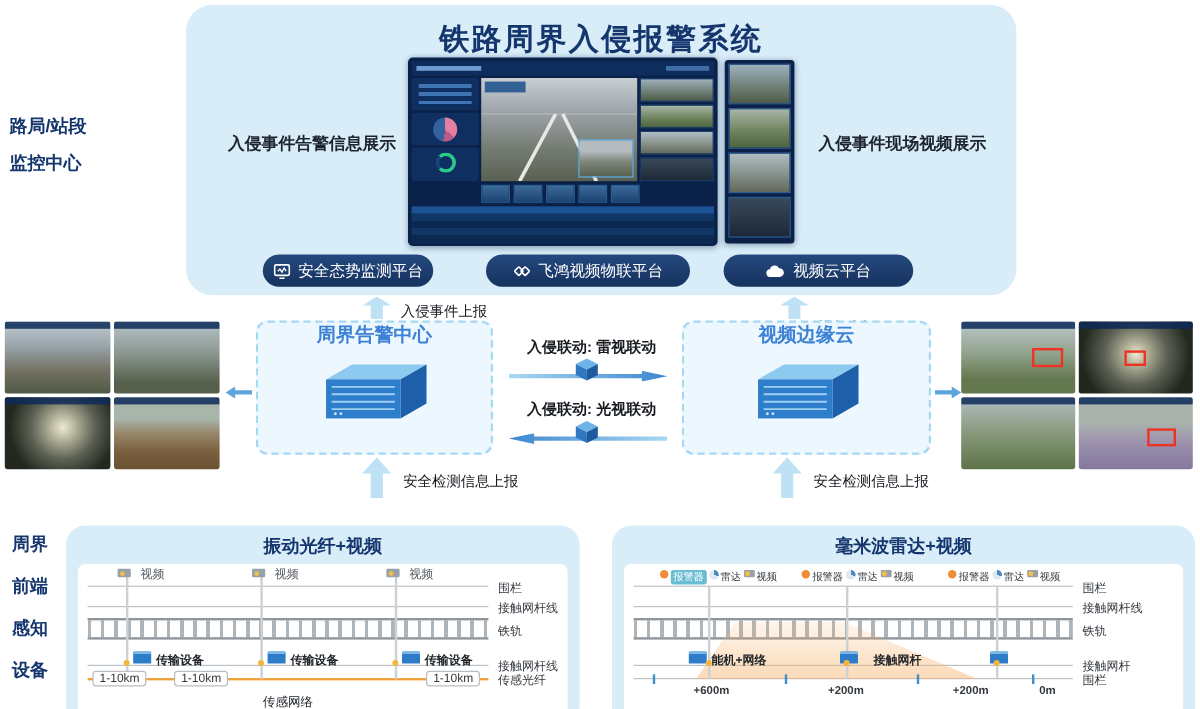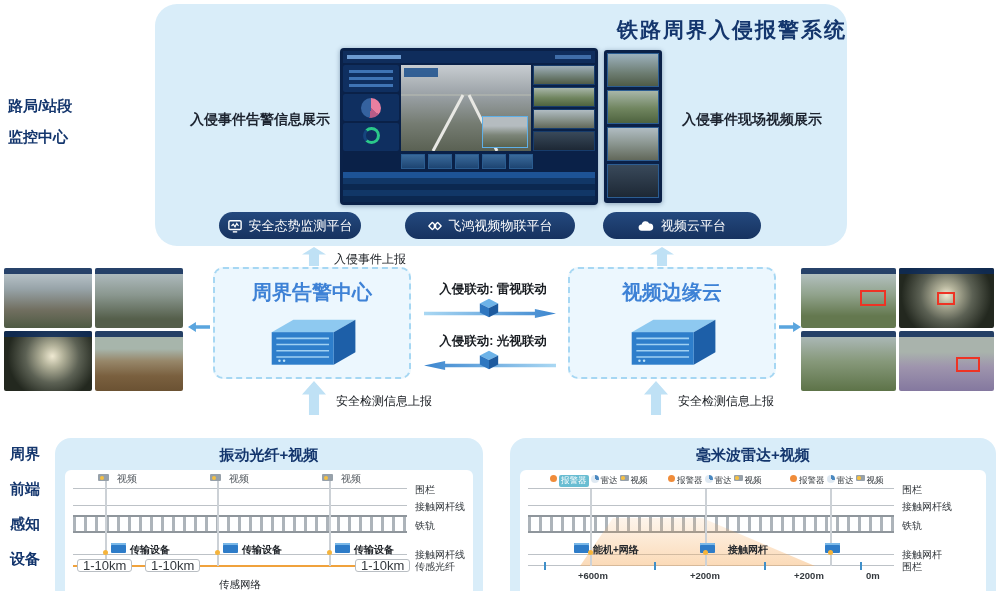--- a/index.html
+++ b/index.html
@@ -3,21 +3,21 @@
 <meta charset="utf-8">
 <style>
   * { margin:0; padding:0; box-sizing:border-box; }
   body { background:#fff; font-family:"Liberation Sans","DejaVu Sans",sans-serif; }
   .stage { position:relative; width:1000px; height:591px; background:#fff; overflow:hidden; }
 
   .side-label { position:absolute; font-size:15px; font-weight:bold; color:#14366d; }
   .side-label div { line-height:31px; }
 
   .panel-top { position:absolute; left:155px; top:4px; width:692px; height:242px; background:#d9edf9; border-radius:22px; }
-  .main-title { position:absolute; top:12px; left:0; width:100%; text-align:right; font-size:21px; font-weight:bold; color:#14366d; letter-spacing:2px; }
+  .main-title { position:absolute; top:12px; left:0; width:100%; text-align:center; font-size:25px; font-weight:bold; color:#14366d; letter-spacing:2px; }
   .caption { position:absolute; font-size:14px; font-weight:bold; color:#1d2430; text-align:center; }
 
   .pill { position:absolute; top:208px; height:27px; background:linear-gradient(180deg,#24497e,#16325f); border-radius:14px; color:#fff; display:flex; align-items:center; justify-content:center; gap:7px; font-size:13px; cursor:pointer; }
   .pill-ic { display:inline-flex; align-items:center; }
 
   
   .dash { position:absolute; width:258px; height:157px; background:#0a2148; border-radius:4px; box-shadow:0 1px 5px rgba(9,40,80,.4); overflow:hidden; }
   .dash-top { position:absolute; left:3px; top:3px; right:3px; height:12px; background:#0f2d5c; }
   .dash-top::before { content:""; position:absolute; left:4px; top:4px; width:54px; height:4px; background:#6d9bd0; }
   .dash-top::after { content:""; position:absolute; right:4px; top:4px; width:36px; height:4px; background:#3f6da8; }
@@ -39,42 +39,42 @@
   .link-label { position:absolute; width:150px; text-align:center; font-size:12.5px; font-weight:bold; color:#171b20; }
   .h-arrow { position:absolute; height:9px; }
   .h-arrow.r { background:linear-gradient(90deg,#aad8f3,#3c86cf); clip-path:polygon(0 30%,84% 30%,84% 0,100% 50%,84% 100%,84% 70%,0 70%); }
   .h-arrow.l { background:linear-gradient(270deg,#aad8f3,#3c86cf); clip-path:polygon(100% 30%,16% 30%,16% 0,0 50%,16% 100%,16% 70%,100% 70%); }
   .cube { position:absolute; z-index:2; }
   .conn { position:absolute; height:10px; width:22px; background:#5aa5de; }
   .conn.l { clip-path:polygon(100% 32%,36% 32%,36% 0,0 50%,36% 100%,36% 68%,100% 68%); }
   .conn.r { clip-path:polygon(0 32%,64% 32%,64% 0,100% 50%,64% 100%,64% 68%,0 68%); }
 
   .dashed-box { position:absolute; background:#ecf7fe; border:2px dashed #a6d7f3; border-radius:10px; }
-  .box-title { margin-top:10px; text-align:center; font-size:20px; font-weight:bold; color:#3e82d6; }
+  .box-title { text-align:center; font-size:16px; font-weight:bold; color:#3e82d6; }
   .server { display:block; margin:6px auto 0; }
 
   .cam-grid { position:absolute; display:grid; gap:3px; }
   .thumb { position:relative; width:100%; height:60px; border-radius:2px; overflow:hidden; }
   .thumb-bar { position:absolute; top:0; left:0; right:0; height:6px; background:rgba(13,42,88,.85); }
   .detect { position:absolute; border:2px solid #ee3324; }
 
   .panel-bottom { position:absolute; background:#d9edf9; border-radius:16px;margin-top:20px; }
   .bottom-title { text-align:center; margin-top:8px; font-size:15px; font-weight:bold; color:#14366d; }
   .diagram { position:absolute; background:#fff; border-radius:6px; }
   .dline { position:absolute; height:1px; background:#bdc2c7; }
   .fiber { position:absolute; height:2px; background:#f0a23c; }
   .track { position:absolute; height:18px; border-top:2px solid #8f969c; border-bottom:2px solid #8f969c; background:repeating-linear-gradient(90deg,#adb4ba 0 3px,transparent 3px 11px); }
   .pole { position:absolute; width:2px; background:#ccd1d6; }
   .dot { position:absolute; width:5px; height:5px; border-radius:50%; background:#f5b43c; }
   .cam-ic { position:absolute; width:11px; height:7px; background:#97a1aa; border-radius:1px; }
   .cam-ic::after { content:""; position:absolute; left:2px; top:1.5px; width:4px; height:4px; border-radius:50%; background:#f5c043; }
   .mini-label { position:absolute; font-size:10px; color:#555b61; }
   .device { position:absolute; width:15px; height:10px; background:#2e7cc8; box-shadow:inset 0 2px 0 #7ab8e8; border-radius:1px; }
   .dev-label { position:absolute; font-size:10px; font-weight:bold; color:#22262b; white-space:nowrap; }
-  .chip { position:absolute; height:13px; padding:0 5px; background:#fff; border:1px solid #b9bec3; border-radius:3px; font-size:13px; line-height:12px; color:#33383d; }
+  .chip { position:absolute; height:13px; padding:0 5px; background:#fff; border:1px solid #b9bec3; border-radius:3px; font-size:10px; line-height:12px; color:#33383d; }
   .row-label { position:absolute; font-size:10px; color:#33383d; white-space:nowrap; }
   .net-label { position:absolute; text-align:center; font-size:10.5px; font-weight:normal; color:#22262b; }
   .trap { position:absolute; background:linear-gradient(180deg,rgba(246,173,96,.12),rgba(246,173,96,.45)); clip-path:polygon(14% 0,52% 0,100% 100%,0 100%); }
   .grp { position:absolute; display:flex; align-items:flex-start; gap:2px; font-size:8.5px; color:#33383d; white-space:nowrap; }
   .grp-lab.hl { background:#69bdd2; color:#fff; padding:0 2px; border-radius:2px; }
   .ic-alarm { width:7px; height:7px; border-radius:50%; background:#f08c3a; display:inline-block; }
   .ic-radar { width:8px; height:8px; border-radius:50%; background:conic-gradient(#4a88c0 0 110deg,#dfe9f2 110deg 360deg); display:inline-block; }
   .cam-ic2 { width:9px; height:6px; background:#97a1aa; border-radius:1px; display:inline-block; position:relative; }
   .cam-ic2::after { content:""; position:absolute; left:1.5px; top:1px; width:3.5px; height:3.5px; border-radius:50%; background:#f5c043; }
   .tick { position:absolute; width:2px; height:8px; background:#3f8fc9; }

